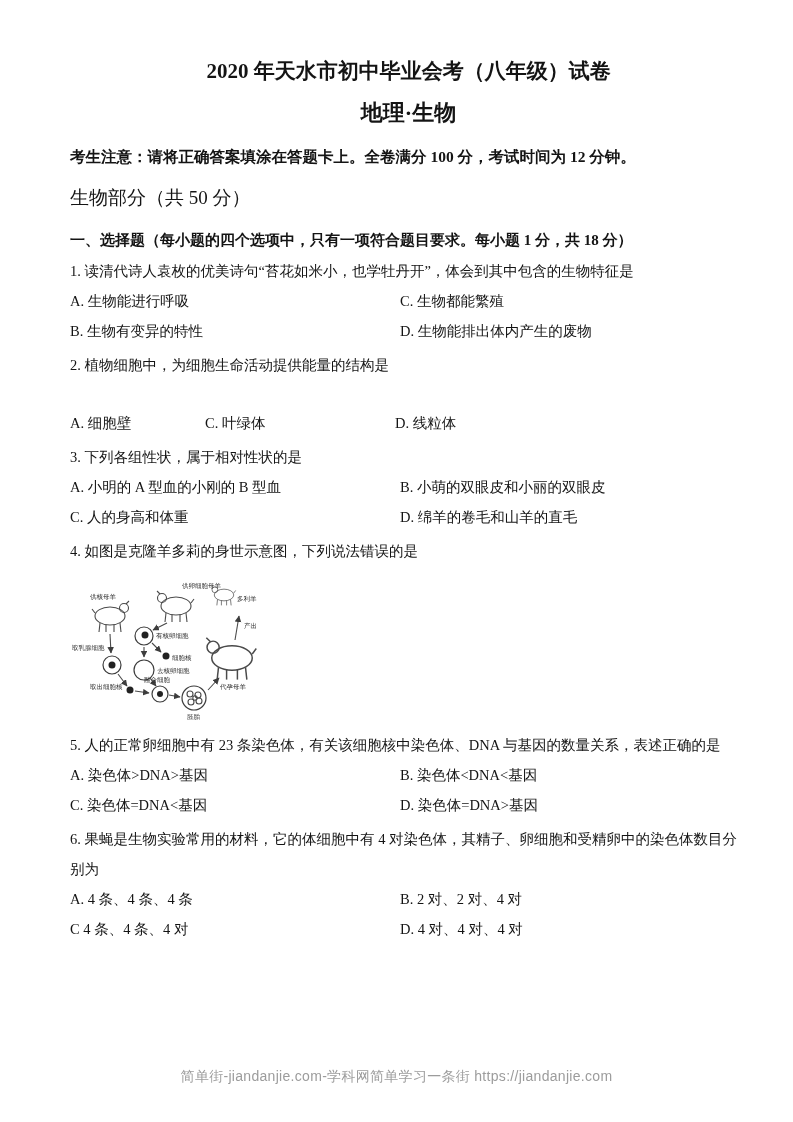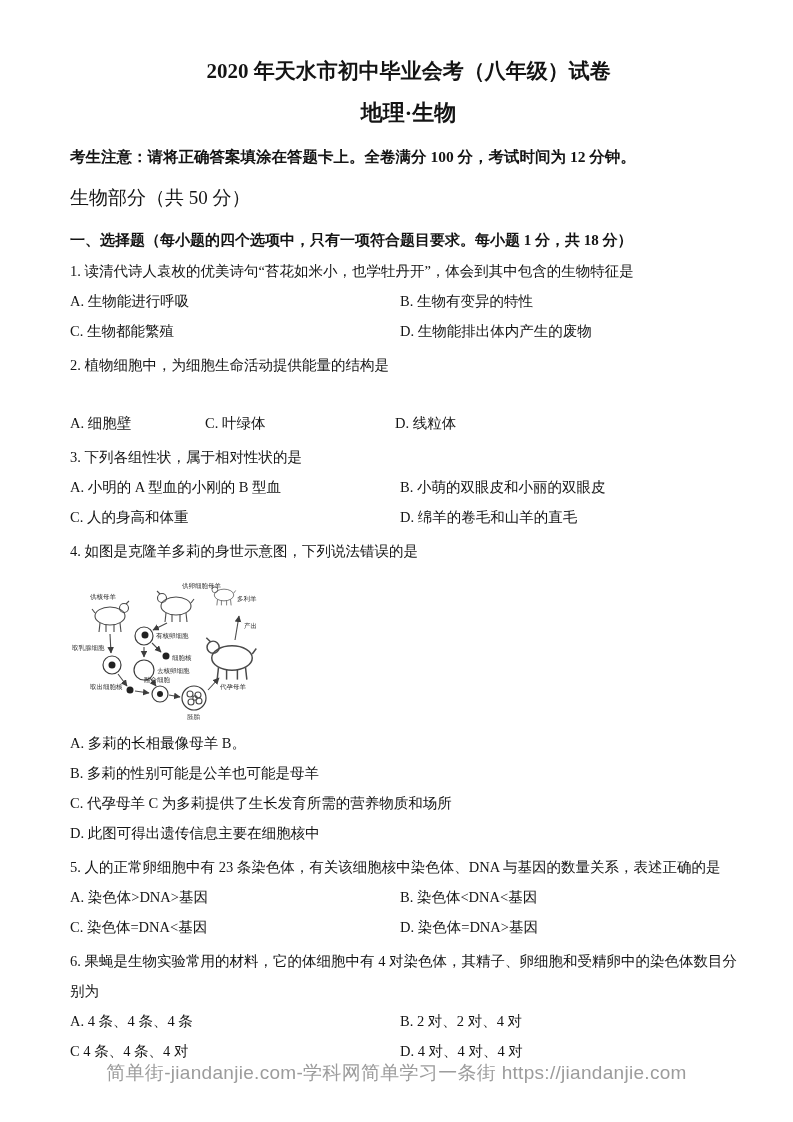--- a/index.html
+++ b/index.html
@@ -22,40 +22,40 @@
   .opts.one{grid-template-columns:1fr;}
   .opt{white-space:nowrap;}
   .diagram-wrap{margin:2px 0 2px 2px;width:240px;height:158px;}
   svg text{font-family:"Liberation Sans","DejaVu Sans",sans-serif;font-size:6.5px;fill:#2f2f2f;}
   svg .ln{stroke:#4a4a4a;stroke-width:1.1;fill:none;}
   svg .cell{stroke:#3d3d3d;stroke-width:1.2;fill:none;}
   svg .dot{fill:#222;stroke:none;}
   .footer{
     position:absolute;left:0;bottom:36px;width:100%;text-align:center;
     font-family:"Liberation Sans","DejaVu Sans",sans-serif;
-    font-size:19px;color:#9c9c9c;letter-spacing:.3px;
+    font-size:14px;color:#9c9c9c;letter-spacing:.3px;
   }
 </style>
 </head>
 <body>
 
 <div class="page">
 
   <h1 class="title">2020 年天水市初中毕业会考（八年级）试卷</h1>
   <h2 class="subtitle">地理·生物</h2>
   <div class="notice">考生注意：请将正确答案填涂在答题卡上。全卷满分 100 分，考试时间为 12 分钟。</div>
   <div class="section-title">生物部分（共 50 分）</div>
   <div class="part-header">一、选择题（每小题的四个选项中，只有一项符合题目要求。每小题 1 分，共 18 分）</div>
 
   <div class="q">
     <div class="q-stem">1. 读清代诗人袁枚的优美诗句“苔花如米小，也学牡丹开”，体会到其中包含的生物特征是</div>
     <div class="opts two">
       <span class="opt">A. 生物能进行呼吸</span>
+      <span class="opt">C. 生物都能繁殖</span>
       <span class="opt">B. 生物有变异的特性</span>
-      <span class="opt">C. 生物都能繁殖</span>
       <span class="opt">D. 生物能排出体内产生的废物</span>
     </div>
   </div>
 
   <div class="q">
     <div class="q-stem">2. 植物细胞中，为细胞生命活动提供能量的结构是</div>
     <div class="opts four">
       <span class="opt">A. 细胞壁</span>
       <span class="opt">C. 叶绿体</span>
       <span class="opt">D. 线粒体</span>
@@ -135,26 +135,20 @@
         <text x="100" y="92">细胞核</text>
         <text x="85" y="105">去核卵细胞</text>
         <text x="72" y="114">融合细胞</text>
         <text x="115" y="151">胚胎</text>
         <text x="148" y="121">代孕母羊</text>
         <text x="172" y="60">产出</text>
         <text x="165" y="33">多利羊</text>
       </svg>
     </div>
 
-    <div class="opts one">
-      <span class="opt">A. 多莉的长相最像母羊 B。</span>
-      <span class="opt">B. 多莉的性别可能是公羊也可能是母羊</span>
-      <span class="opt">C. 代孕母羊 C 为多莉提供了生长发育所需的营养物质和场所</span>
-      <span class="opt">D. 此图可得出遗传信息主要在细胞核中</span>
-    </div>
   </div>
 
   <div class="q">
     <div class="q-stem">5. 人的正常卵细胞中有 23 条染色体，有关该细胞核中染色体、DNA 与基因的数量关系，表述正确的是</div>
     <div class="opts two">
       <span class="opt">A. 染色体&gt;DNA&gt;基因</span>
       <span class="opt">B. 染色体&lt;DNA&lt;基因</span>
       <span class="opt">C. 染色体=DNA&lt;基因</span>
       <span class="opt">D. 染色体=DNA&gt;基因</span>
     </div>

